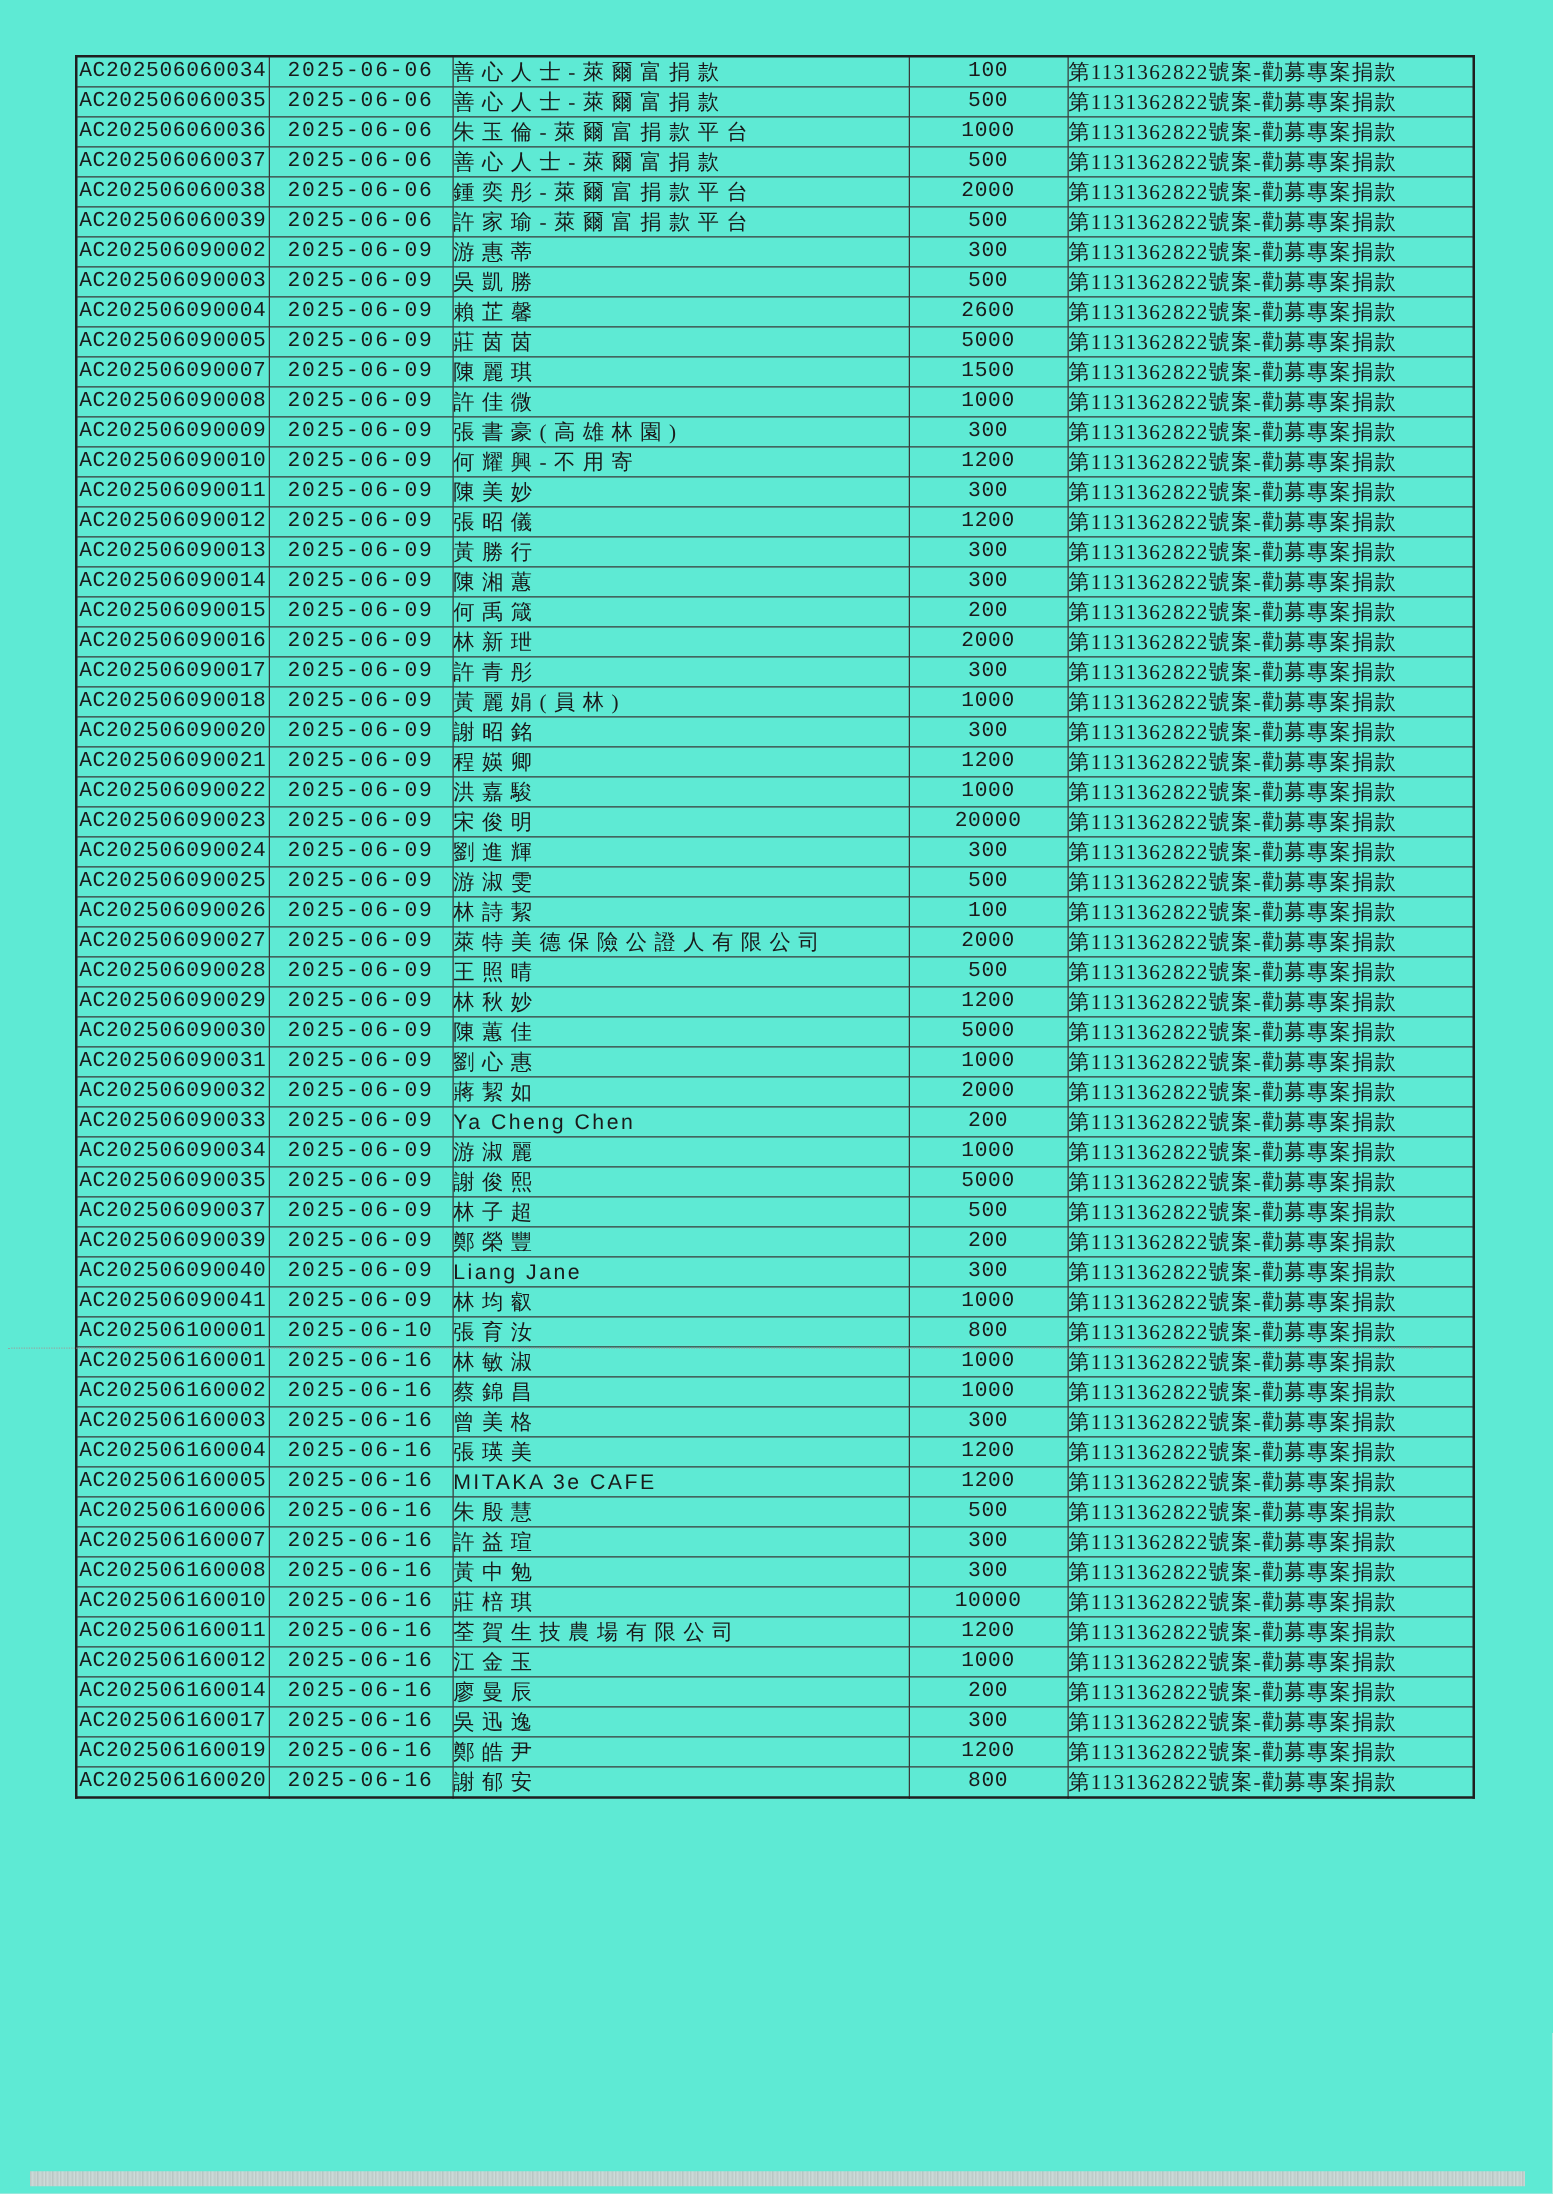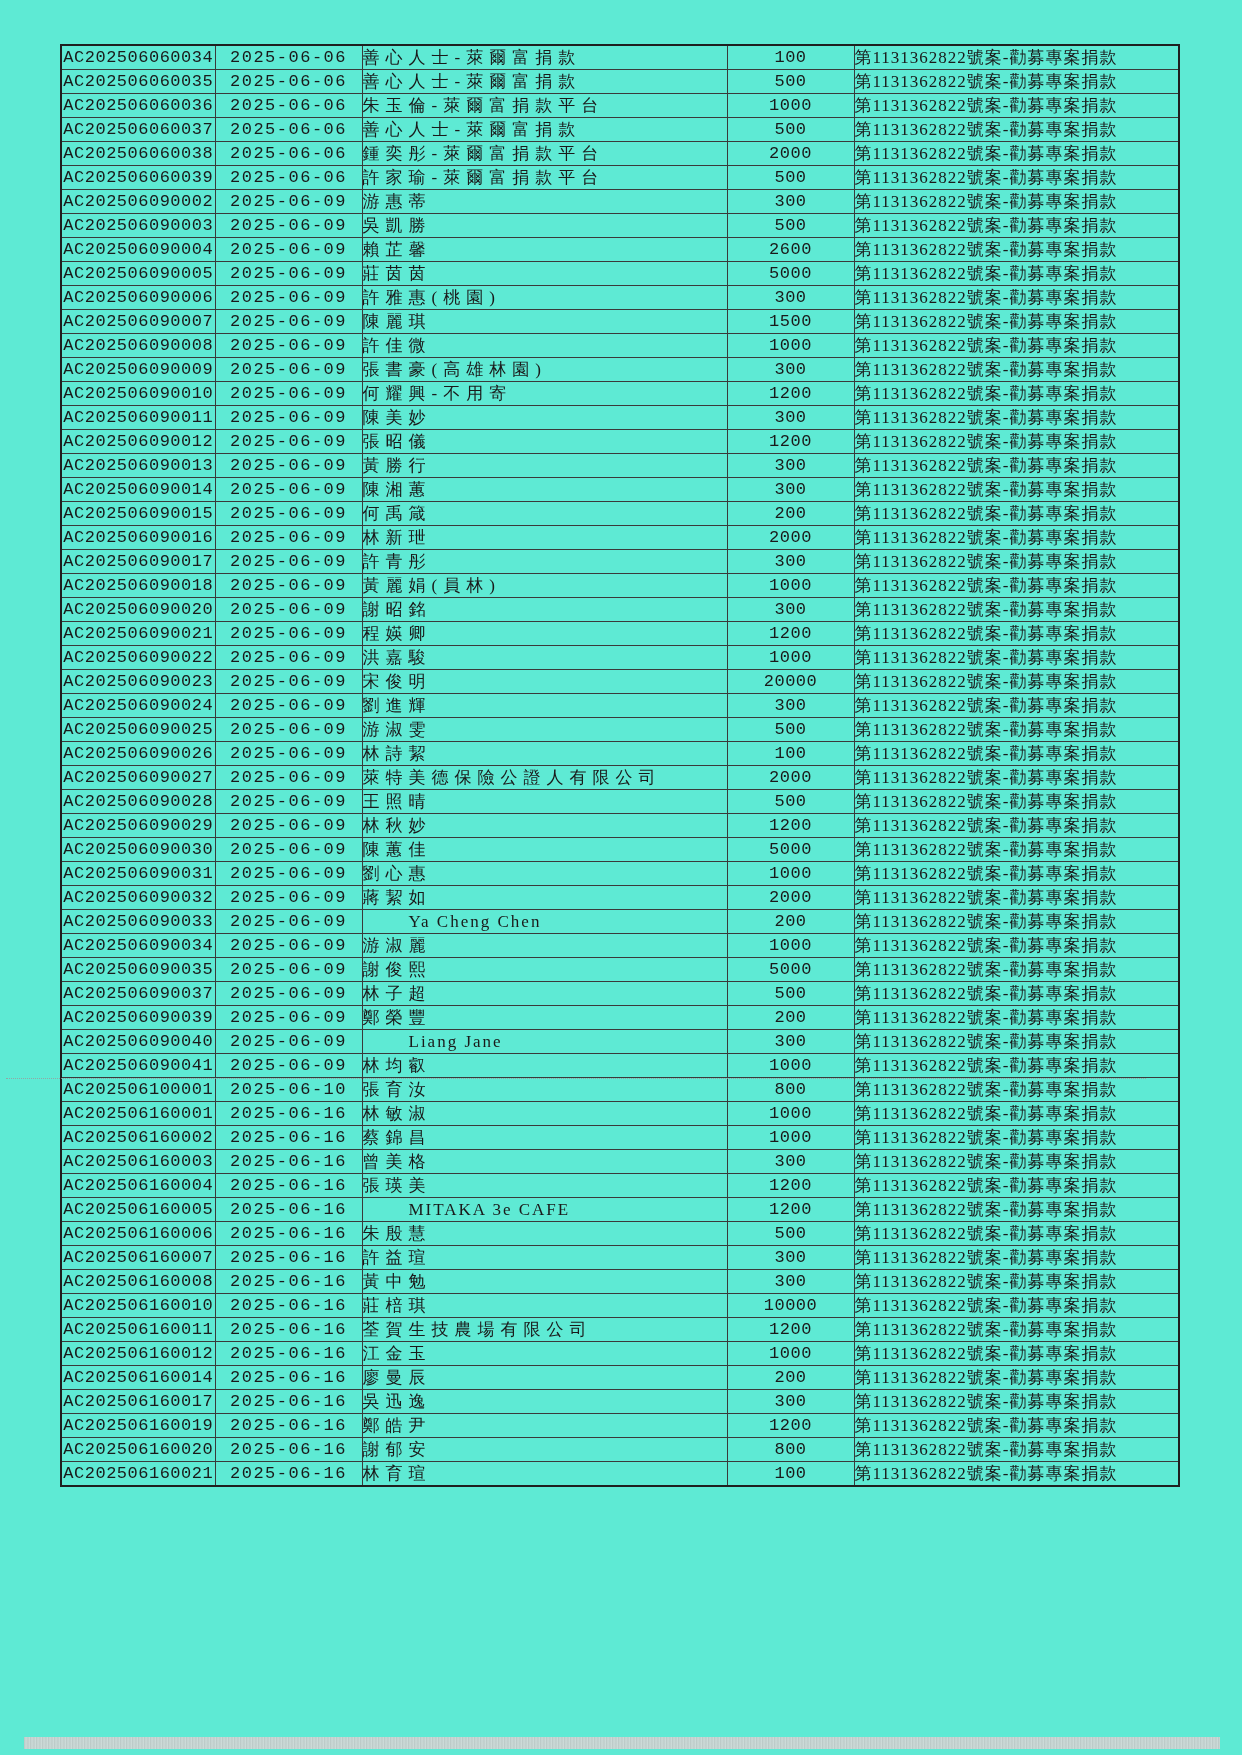--- a/index.html
+++ b/index.html
@@ -32,21 +32,21 @@
     white-space: nowrap;
     vertical-align: middle;
   }
   
   table.ledger tr:nth-child(3n) td { border-top-style: dotted; border-top-color: #6a6a6a; }
   .mono { font-family: "Liberation Mono", monospace; font-size: 17px; }
   .cjk  { font-family: "Liberation Serif", serif; font-size: 17px; }
   td.id-cell     { text-align: center; letter-spacing: 0.5px; }
   td.date-cell   { text-align: center; letter-spacing: 1.5px; }
   td.donor-cell  { text-align: left; padding-left: 8px; letter-spacing: 6px; }
-  td.donor-cell.latin { font-family: Liberation Serif, serif; letter-spacing: 2px; padding-left: 46px; }
+  td.donor-cell.latin { font-family: Liberation Sans, sans-serif; letter-spacing: 2px; }
   td.amount-cell { text-align: center; letter-spacing: 0.5px; }
   td.case-cell   { text-align: left; padding-left: 13px; letter-spacing: 1px; }
   
   .dotted-artifact-line {
     position: absolute;
     left: 6px;
     top: 1078px;
     width: 1140px;
     border-top: 1px dotted #9a9a9a;
     opacity: 0.8;
@@ -143,27 +143,20 @@
             <td class="cjk case-cell">第1131362822號案-勸募專案捐款</td>
           </tr>
           <tr>
             <td class="mono id-cell">AC202506090005</td>
             <td class="mono date-cell">2025-06-09</td>
             <td class="cjk donor-cell">莊茵茵</td>
             <td class="mono amount-cell">5000</td>
             <td class="cjk case-cell">第1131362822號案-勸募專案捐款</td>
           </tr>
           <tr>
-            <td class="mono id-cell">AC202506090006</td>
-            <td class="mono date-cell">2025-06-09</td>
-            <td class="cjk donor-cell">許雅惠(桃園)</td>
-            <td class="mono amount-cell">300</td>
-            <td class="cjk case-cell">第1131362822號案-勸募專案捐款</td>
-          </tr>
-          <tr>
             <td class="mono id-cell">AC202506090007</td>
             <td class="mono date-cell">2025-06-09</td>
             <td class="cjk donor-cell">陳麗琪</td>
             <td class="mono amount-cell">1500</td>
             <td class="cjk case-cell">第1131362822號案-勸募專案捐款</td>
           </tr>
           <tr>
             <td class="mono id-cell">AC202506090008</td>
             <td class="mono date-cell">2025-06-09</td>
             <td class="cjk donor-cell">許佳微</td>
@@ -483,27 +476,20 @@
             <td class="mono date-cell">2025-06-16</td>
             <td class="cjk donor-cell">鄭皓尹</td>
             <td class="mono amount-cell">1200</td>
             <td class="cjk case-cell">第1131362822號案-勸募專案捐款</td>
           </tr>
           <tr>
             <td class="mono id-cell">AC202506160020</td>
             <td class="mono date-cell">2025-06-16</td>
             <td class="cjk donor-cell">謝郁安</td>
             <td class="mono amount-cell">800</td>
-            <td class="cjk case-cell">第1131362822號案-勸募專案捐款</td>
-          </tr>
-          <tr>
-            <td class="mono id-cell">AC202506160021</td>
-            <td class="mono date-cell">2025-06-16</td>
-            <td class="cjk donor-cell">林育瑄</td>
-            <td class="mono amount-cell">100</td>
             <td class="cjk case-cell">第1131362822號案-勸募專案捐款</td>
           </tr>
         </tbody>
     </table>
   </div>
 
   <div class="dotted-artifact-line"></div>
   <div class="bottom-scan-band"></div>
 
 </div>

